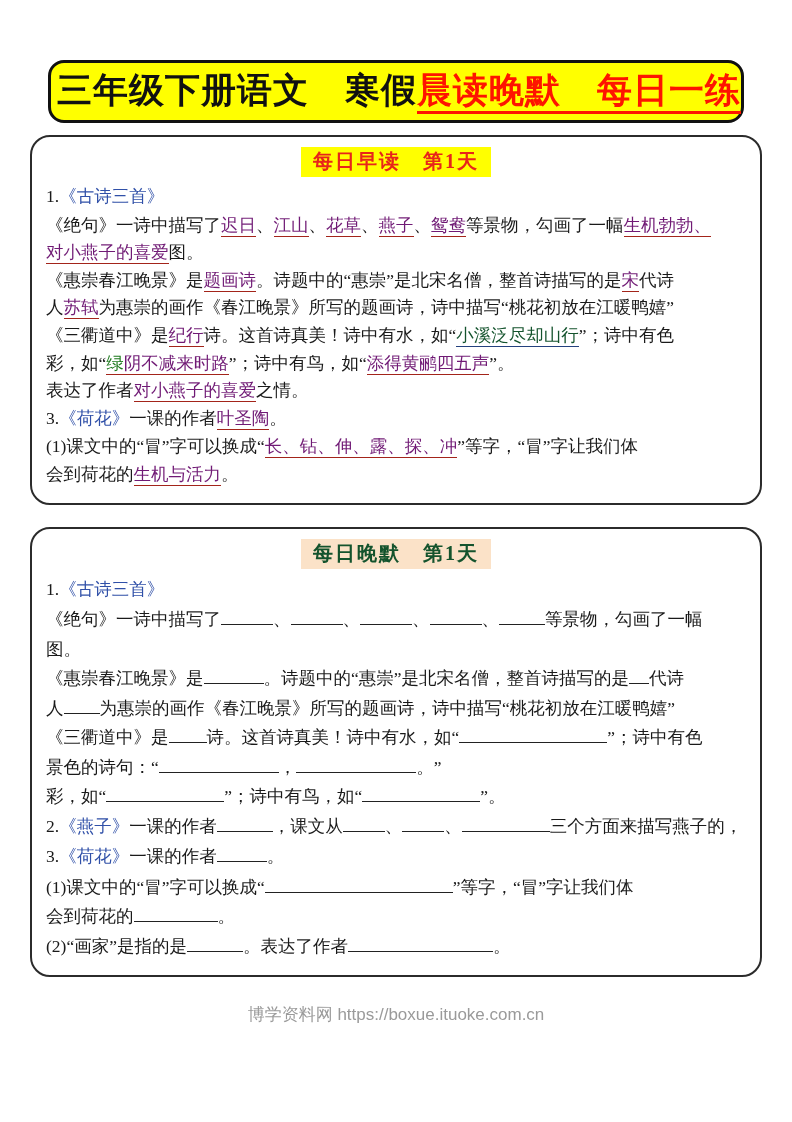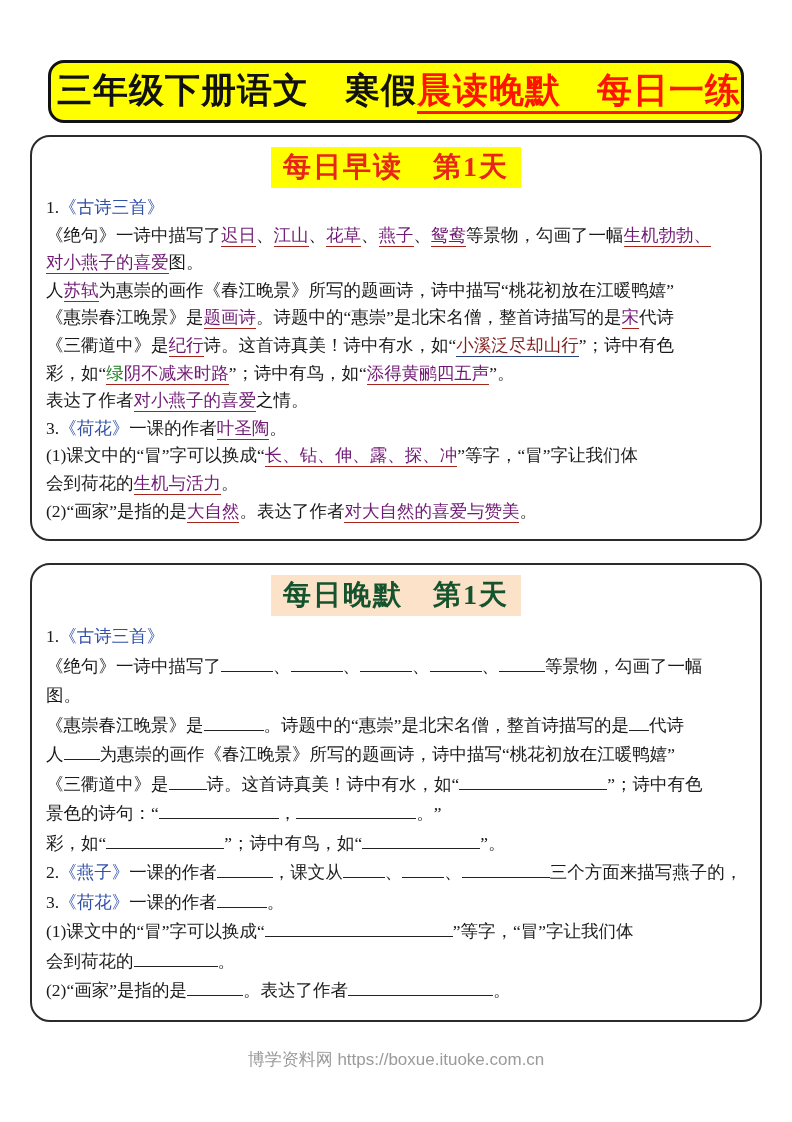--- a/index.html
+++ b/index.html
@@ -29,38 +29,38 @@
   .section-box{
     margin:0 30px 22px 30px;
     border:2px solid #2b2b2b;
     border-radius:20px;
     padding:8px 14px 14px 14px;
     box-sizing:border-box;
   }
   .box-header-wrap{text-align:center;margin:2px 0 6px 0;}
   .box-header{
     display:inline-block;
-    font-size:28px;font-weight:bold;
+    font-size:20px;font-weight:bold;
     padding:1px 12px 2px 12px;
     letter-spacing:2px;
   }
   .morning .box-header{background:#ffff00;color:#e8251a;}
   .evening .box-header{background:#fbe2c8;color:#14532d;}
   
   .tline{
     font-size:17.5px;
     line-height:27.6px;
     color:#1a1a1a;
     white-space:nowrap;
   }
   .evening .tline{line-height:29.5px;}
   .seg-k{color:#1a1a1a;}
-  .seg-b{color:#3050a8;}
+  .seg-b{color:#3050a8;font-family:Liberation Mono, monospace;}
   .seg-r{color:#701a75;border-bottom:1.5px solid #a3241a;padding-bottom:1px;}
-  .seg-bl{color:#7f1d1d;border-bottom:1.5px solid #24417e;padding-bottom:1px;}
+  .seg-bl{color:#14532d;border-bottom:1.5px solid #24417e;padding-bottom:1px;}
   .seg-g{color:#1e7a1e;border-bottom:1.5px solid #a3241a;padding-bottom:1px;}
   .seg-u{
     display:inline-block;
     border-bottom:1.5px solid #222;
     height:1.05em;
     vertical-align:baseline;
   }
   
   .footer{
     text-align:center;
@@ -78,29 +78,28 @@
 </div>
 
 <div class="section-box morning">
   <div class="box-header-wrap">
     <span class="box-header">每日早读　第1天</span>
   </div>
   <div id="morning-lines">
       <div class="tline"><span class="seg-k">1.</span><span class="seg-b">《古诗三首》</span></div>
       <div class="tline"><span class="seg-k">《绝句》一诗中描写了</span><span class="seg-r">迟日</span><span class="seg-k">、</span><span class="seg-r">江山</span><span class="seg-k">、</span><span class="seg-r">花草</span><span class="seg-k">、</span><span class="seg-r">燕子</span><span class="seg-k">、</span><span class="seg-r">鸳鸯</span><span class="seg-k">等景物，勾画了一幅</span><span class="seg-r">生机勃勃、</span></div>
       <div class="tline"><span class="seg-r">对小燕子的喜爱</span><span class="seg-k">图。</span></div>
+      <div class="tline"><span class="seg-k">《惠崇春江晚景》是</span><span class="seg-r">题画诗</span><span class="seg-k">。诗题中的“惠崇”是北宋名僧，整首诗描写的是</span><span class="seg-r">宋</span><span class="seg-k">代诗</span></div>
       <div class="tline"><span class="seg-k">人</span><span class="seg-r">苏轼</span><span class="seg-k">为惠崇的画作《春江晚景》所写的题画诗，诗中描写“桃花初放在江暖鸭嬉”</span></div>
-      <div class="tline"><span class="seg-k">《惠崇春江晚景》是</span><span class="seg-r">题画诗</span><span class="seg-k">。诗题中的“惠崇”是北宋名僧，整首诗描写的是</span><span class="seg-r">宋</span><span class="seg-k">代诗</span></div>
       <div class="tline"><span class="seg-k">《三衢道中》是</span><span class="seg-r">纪行</span><span class="seg-k">诗。这首诗真美！诗中有水，如“</span><span class="seg-bl">小溪泛尽却山行</span><span class="seg-k">”；诗中有色</span></div>
       <div class="tline"><span class="seg-k">彩，如“</span><span class="seg-g">绿</span><span class="seg-r">阴不减来时路</span><span class="seg-k">”；诗中有鸟，如“</span><span class="seg-r">添得黄鹂四五声</span><span class="seg-k">”。</span></div>
       <div class="tline"><span class="seg-k">表达了作者</span><span class="seg-r">对小燕子的喜爱</span><span class="seg-k">之情。</span></div>
       <div class="tline"><span class="seg-k">3.</span><span class="seg-b">《荷花》</span><span class="seg-k">一课的作者</span><span class="seg-r">叶圣陶</span><span class="seg-k">。</span></div>
       <div class="tline"><span class="seg-k">(1)课文中的“冒”字可以换成“</span><span class="seg-r">长、钻、伸、露、探、冲</span><span class="seg-k">”等字，“冒”字让我们体</span></div>
       <div class="tline"><span class="seg-k">会到荷花的</span><span class="seg-r">生机与活力</span><span class="seg-k">。</span></div>
-      <div class="tline"><span class="seg-k">(2)“画家”是指的是</span><span class="seg-r">大自然</span><span class="seg-k">。表达了作者</span><span class="seg-r">对大自然的喜爱与赞美</span><span class="seg-k">。</span></div>
     </div>
 </div>
 
 <div class="section-box evening">
   <div class="box-header-wrap">
     <span class="box-header">每日晚默　第1天</span>
   </div>
   <div id="evening-lines">
       <div class="tline"><span class="seg-k">1.</span><span class="seg-b">《古诗三首》</span></div>
       <div class="tline"><span class="seg-k">《绝句》一诗中描写了</span><span class="seg-u" style="width: 52px;"></span><span class="seg-k">、</span><span class="seg-u" style="width: 52px;"></span><span class="seg-k">、</span><span class="seg-u" style="width: 52px;"></span><span class="seg-k">、</span><span class="seg-u" style="width: 52px;"></span><span class="seg-k">、</span><span class="seg-u" style="width: 46px;"></span><span class="seg-k">等景物，勾画了一幅</span></div>

